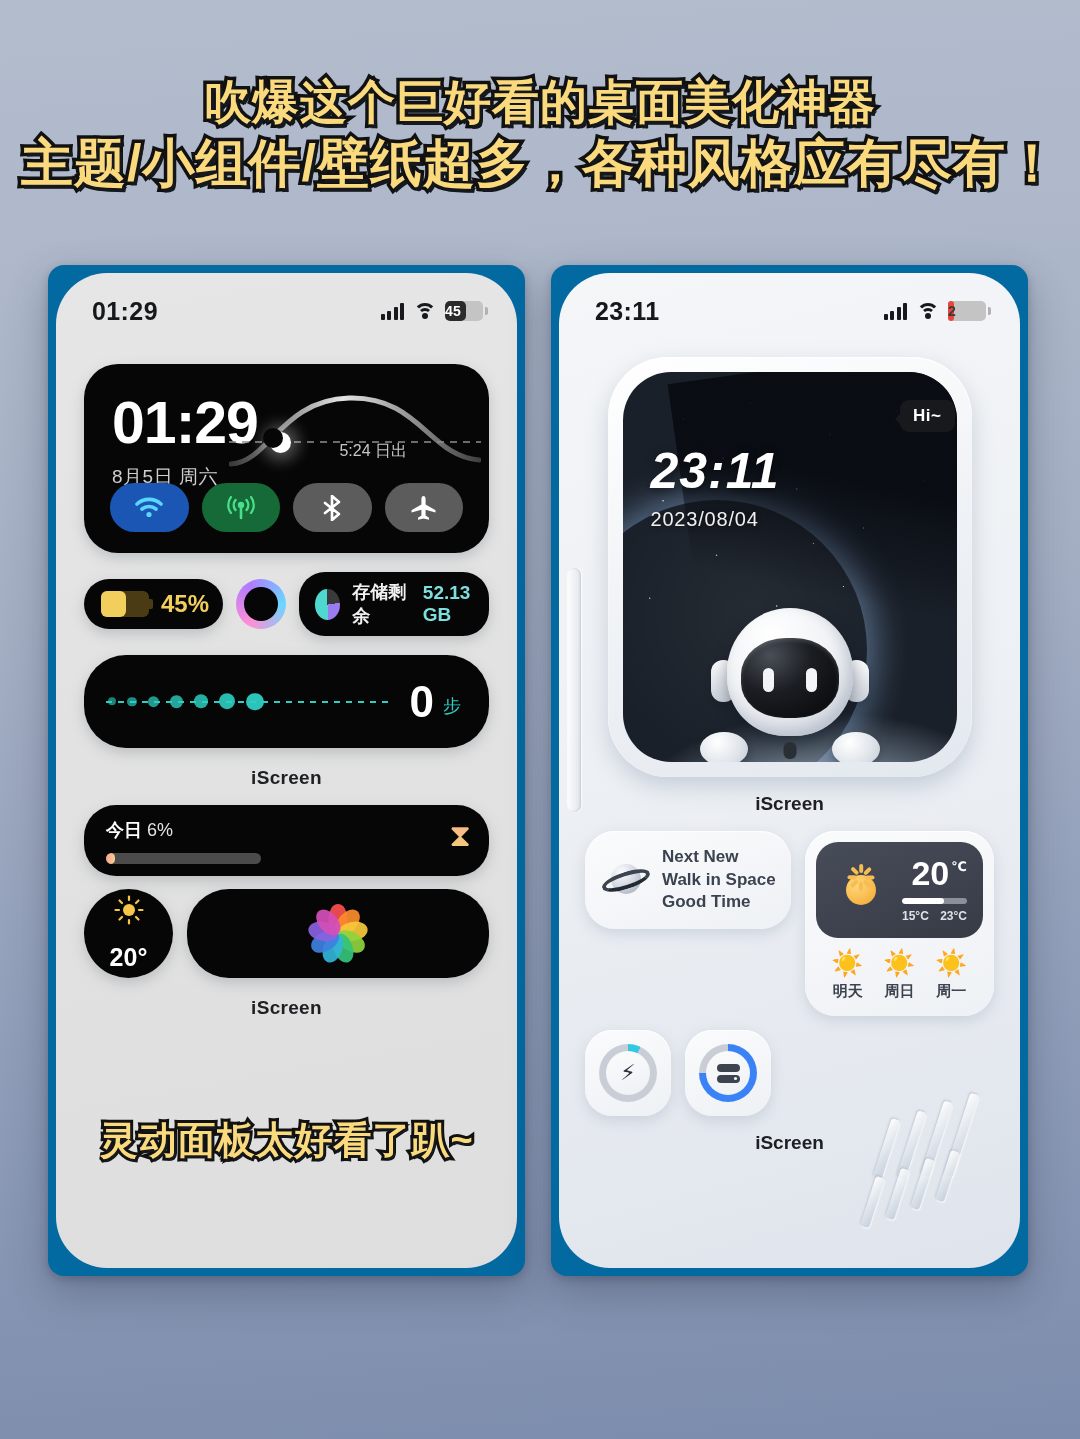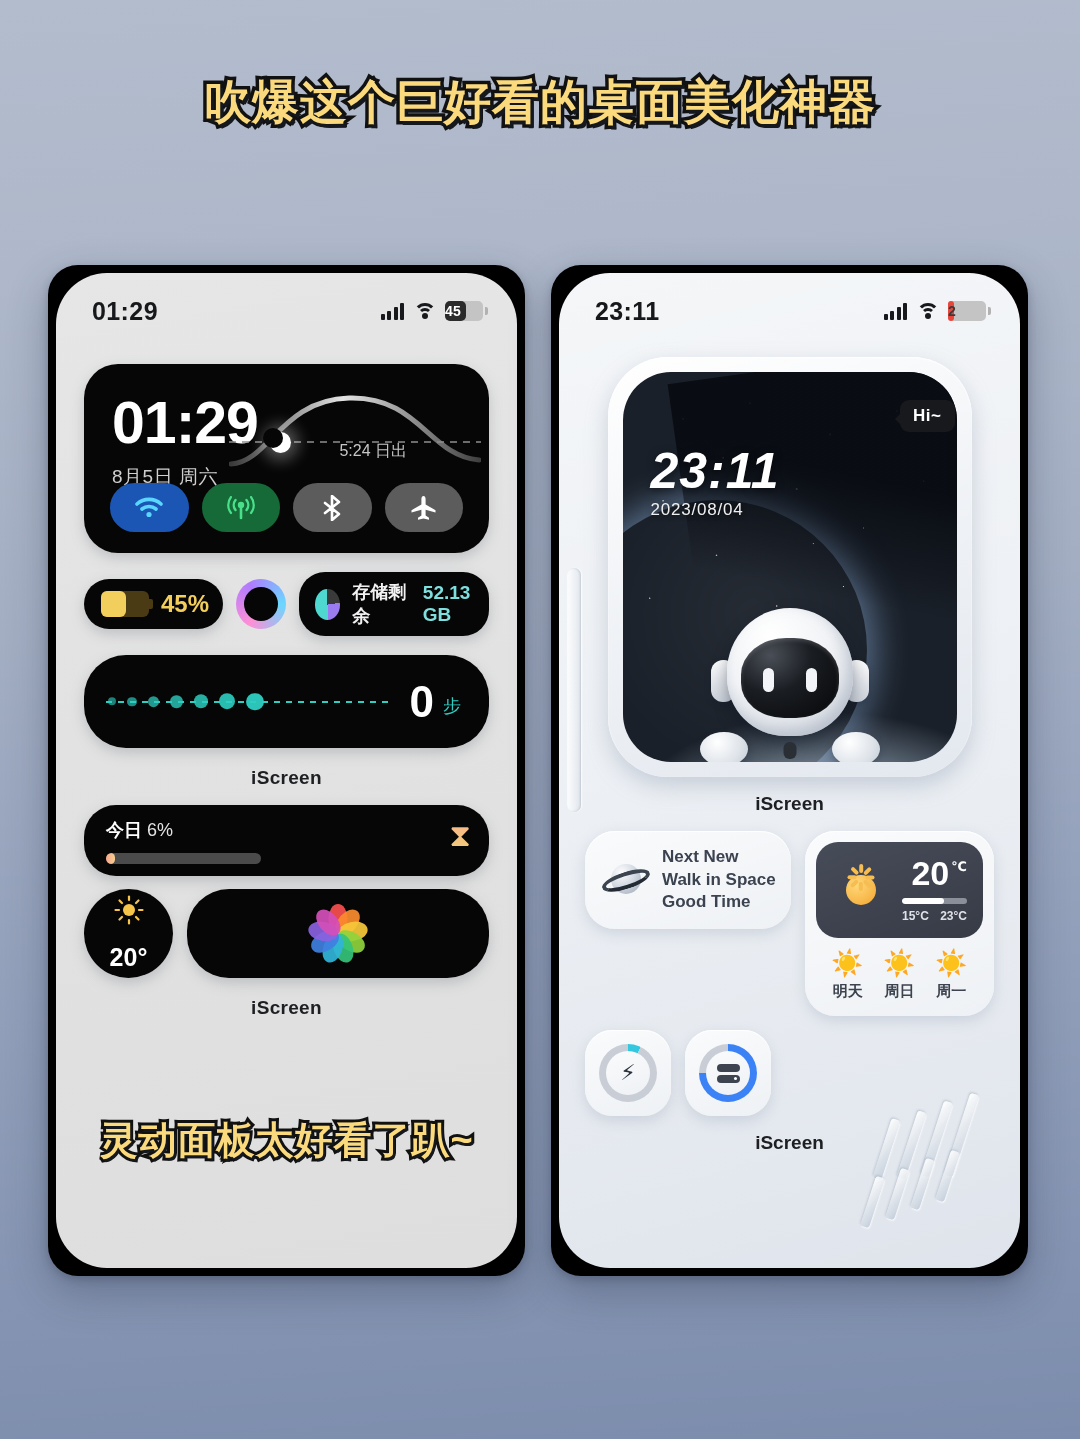--- a/index.html
+++ b/index.html
@@ -29,22 +29,22 @@
     -webkit-text-stroke: 7px #111;
     paint-order: stroke fill;
     text-shadow: 3px 4px 0 #15181c;
   }
   .headline .l1 { font-size: 47px; }
   .headline .l2 { font-size: 52px; }
 
   
   .phone {
     position: absolute;
-    border-radius: 30px;
-    background: #000000;
+    border-radius: 16px;
+    background: #0369a1;
     padding: 8px;
     box-shadow: 0 16px 40px rgba(40,50,70,.32), 0 3px 9px rgba(30,40,60,.25);
   }
   .phone-screen {
     width: 100%; height: 100%;
     border-radius: 51px;
     overflow: hidden;
     position: relative;
   }
   #phone-left  { left: 48px;  top: 265px; width: 477px; height: 1011px; }
@@ -346,21 +346,21 @@
     background: radial-gradient(circle at 62% 38%, rgba(255,255,255,.05), transparent 60%);
   }
   .rclock {
     position: absolute; left: 28px; top: 74px; z-index: 4;
   }
   .rclock .tm {
     font-size: 50px; font-weight: 800; color: #fff; font-style: italic;
     letter-spacing: 1px; line-height: 1;
     text-shadow: 0 2px 8px rgba(0,0,0,.5);
   }
-  .rclock .dt { font-size: 17px; color: #f0f0f0; margin-top: 4px; letter-spacing: .8px; text-shadow: 0 1px 5px rgba(0,0,0,.6); }
+  .rclock .dt { font-size: 20px; color: #f0f0f0; margin-top: 12px; letter-spacing: .8px; text-shadow: 0 1px 5px rgba(0,0,0,.6); }
 
   .astro { position: absolute; left: 50%; transform: translateX(-50%); bottom: -6px; width: 184px; height: 160px; z-index: 5; }
   .helmet {
     position: absolute; left: 50%; transform: translateX(-50%); top: 0;
     width: 126px; height: 128px; border-radius: 50% 50% 46% 46%;
     background: radial-gradient(circle at 35% 22%, #ffffff 0%, #f1f3f6 45%, #cfd5dd 100%);
     box-shadow: 0 7px 16px rgba(10,20,35,.4), inset -5px -7px 14px rgba(160,170,185,.55);
   }
   .visor {
     position: absolute; left: 50%; transform: translateX(-50%); top: 30px;
@@ -478,20 +478,21 @@
     background: linear-gradient(110deg, rgba(255,255,255,.95), rgba(186,198,212,.75));
     box-shadow: 1px 1px 2px rgba(255,255,255,.9), -1px -1px 2px rgba(150,163,180,.5);
     transform: rotate(18deg);
   }
 </style>
 </head>
 <body>
 
 <div class="headline">
   <span class="ln l1">吹爆这个巨好看的桌面美化神器</span>
+  <span class="ln l2">主题/小组件/壁纸超多，各种风格应有尽有！</span>
 </div>
 
 <div class="phone" id="phone-left">
   <div class="phone-screen">
 
     <div class="statusbar">
       <div class="sb-time">01:29</div>
       <div class="sb-right">
         <span class="ic-signal">
             <i></i>

